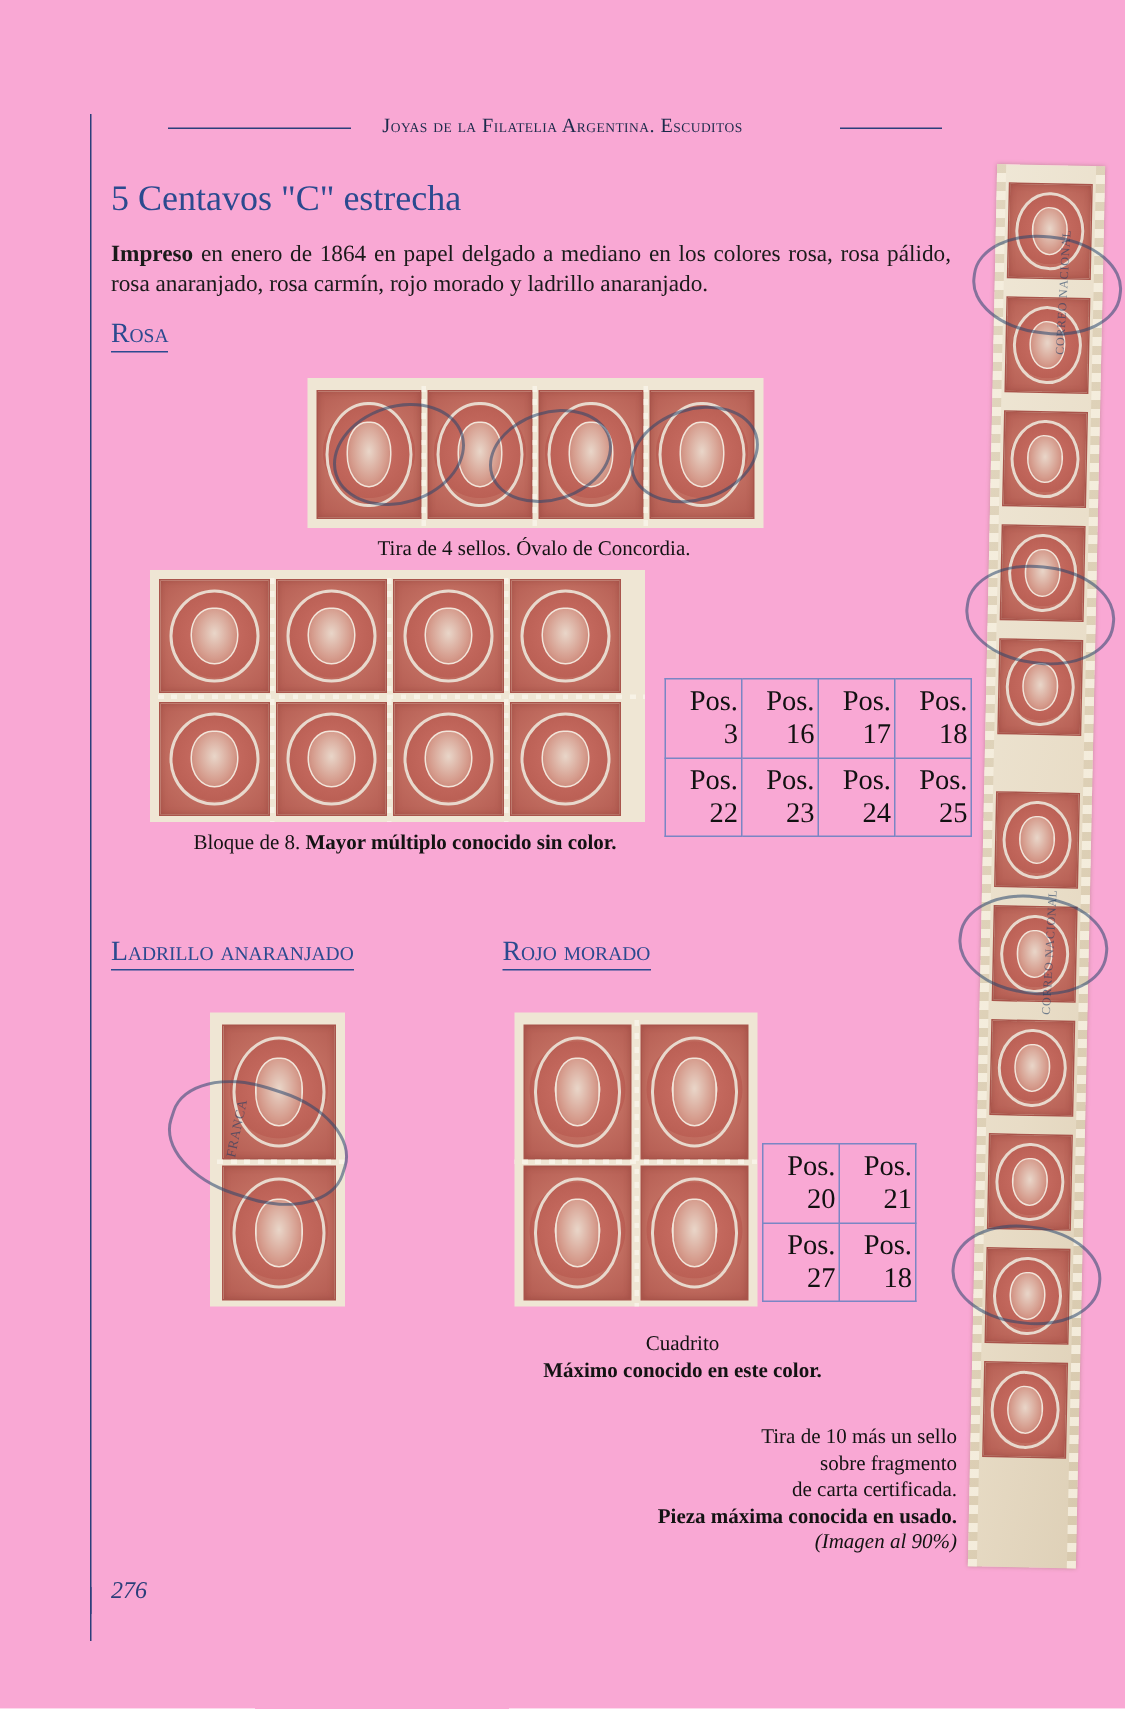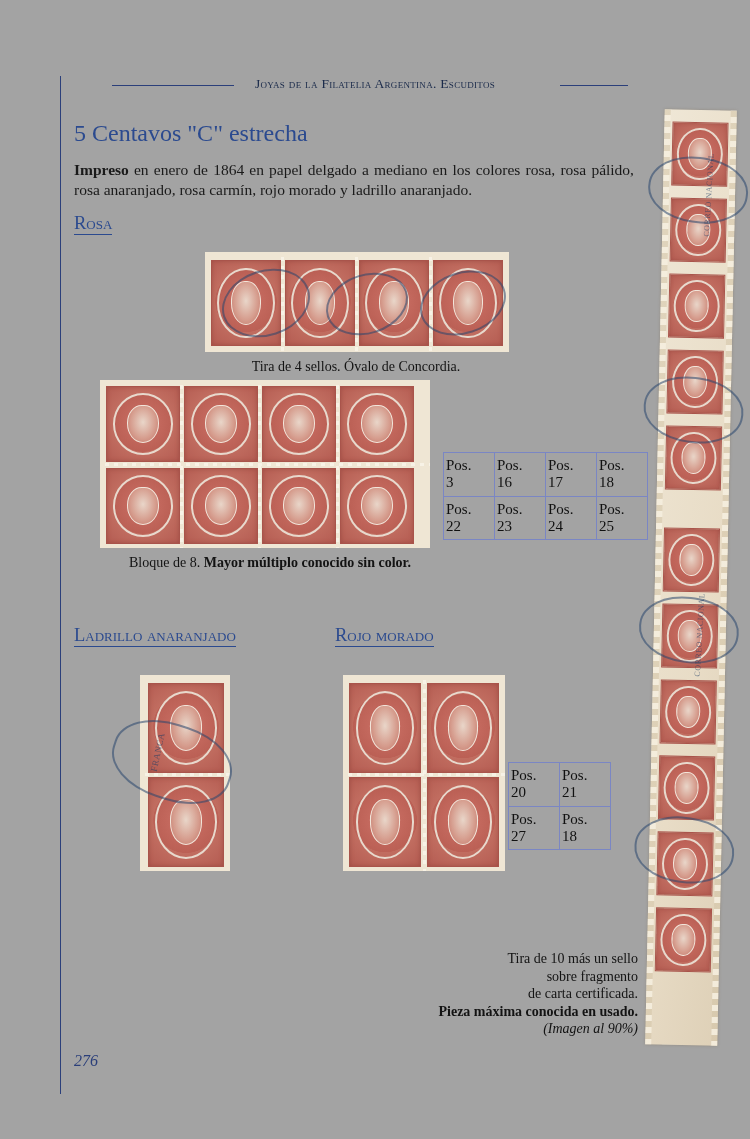--- a/index.html
+++ b/index.html
@@ -12,21 +12,21 @@
     height: 1139px;
     position: relative;
     font-family: "Liberation Serif", serif;
     color: #1a1a1a;
     overflow: hidden;
   }
 
   .page {
     position: absolute;
     inset: 0;
-    background: #a3a3a3;
+    background: #f9a8d4;
   }
 
   
   .runhead {
     position: absolute;
     top: 76px;
     left: 0;
     width: 750px;
     text-align: center;
     font-family: "Liberation Serif", serif;
@@ -177,22 +177,22 @@
     letter-spacing: .5px;
     transform: rotate(-20deg);
     pointer-events: none;
     white-space: nowrap;
   }
 
   
   .pos-table {
     position: absolute;
     border-collapse: collapse;
-    font-size: 15px;
-    text-align: left;
+    font-size: 19px;
+    text-align: right;
     color: #111;
   }
   .pos-table td {
     border: 1px solid #7a86c4;
     width: 46px;
     height: 24px;
     padding: 4px 2px;
     line-height: 1.15;
     font-family: "Liberation Serif", serif;
   }
@@ -328,20 +328,24 @@
       <td><span>Pos.</span><br><span>20</span></td>
       <td><span>Pos.</span><br><span>21</span></td>
     </tr>
     <tr>
       <td><span>Pos.</span><br><span>27</span></td>
       <td><span>Pos.</span><br><span>18</span></td>
     </tr>
   </tbody>
     </table>
 
+  <div class="caption" id="cap-cuadrito">
+    <span>Cuadrito</span><br>
+    <b>Máximo conocido en este color.</b>
+  </div>
 
   <div id="strip10">
     <div class="strip-edge" style="left:0;"></div>
     <div class="strip-edge" style="right:0;"></div>
     <div class="s stamp" style="top:12px;"></div>
     <div class="s stamp" style="top:88px;"></div>
     <div class="s stamp" style="top:164px;"></div>
     <div class="s stamp" style="top:240px;"></div>
     <div class="s stamp" style="top:316px;"></div>
     <div class="s stamp" style="top:418px;"></div>

